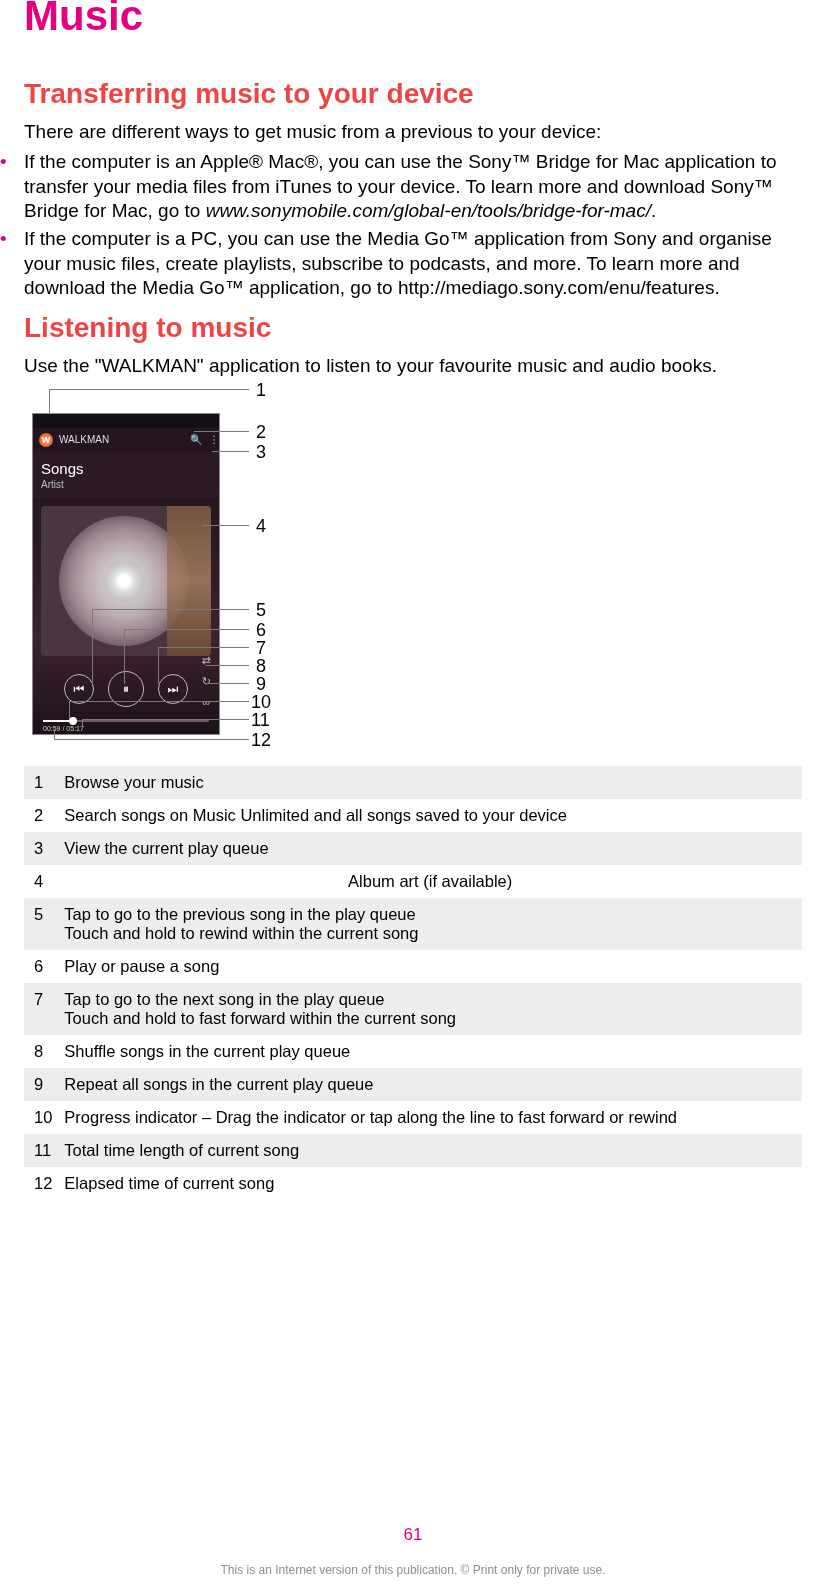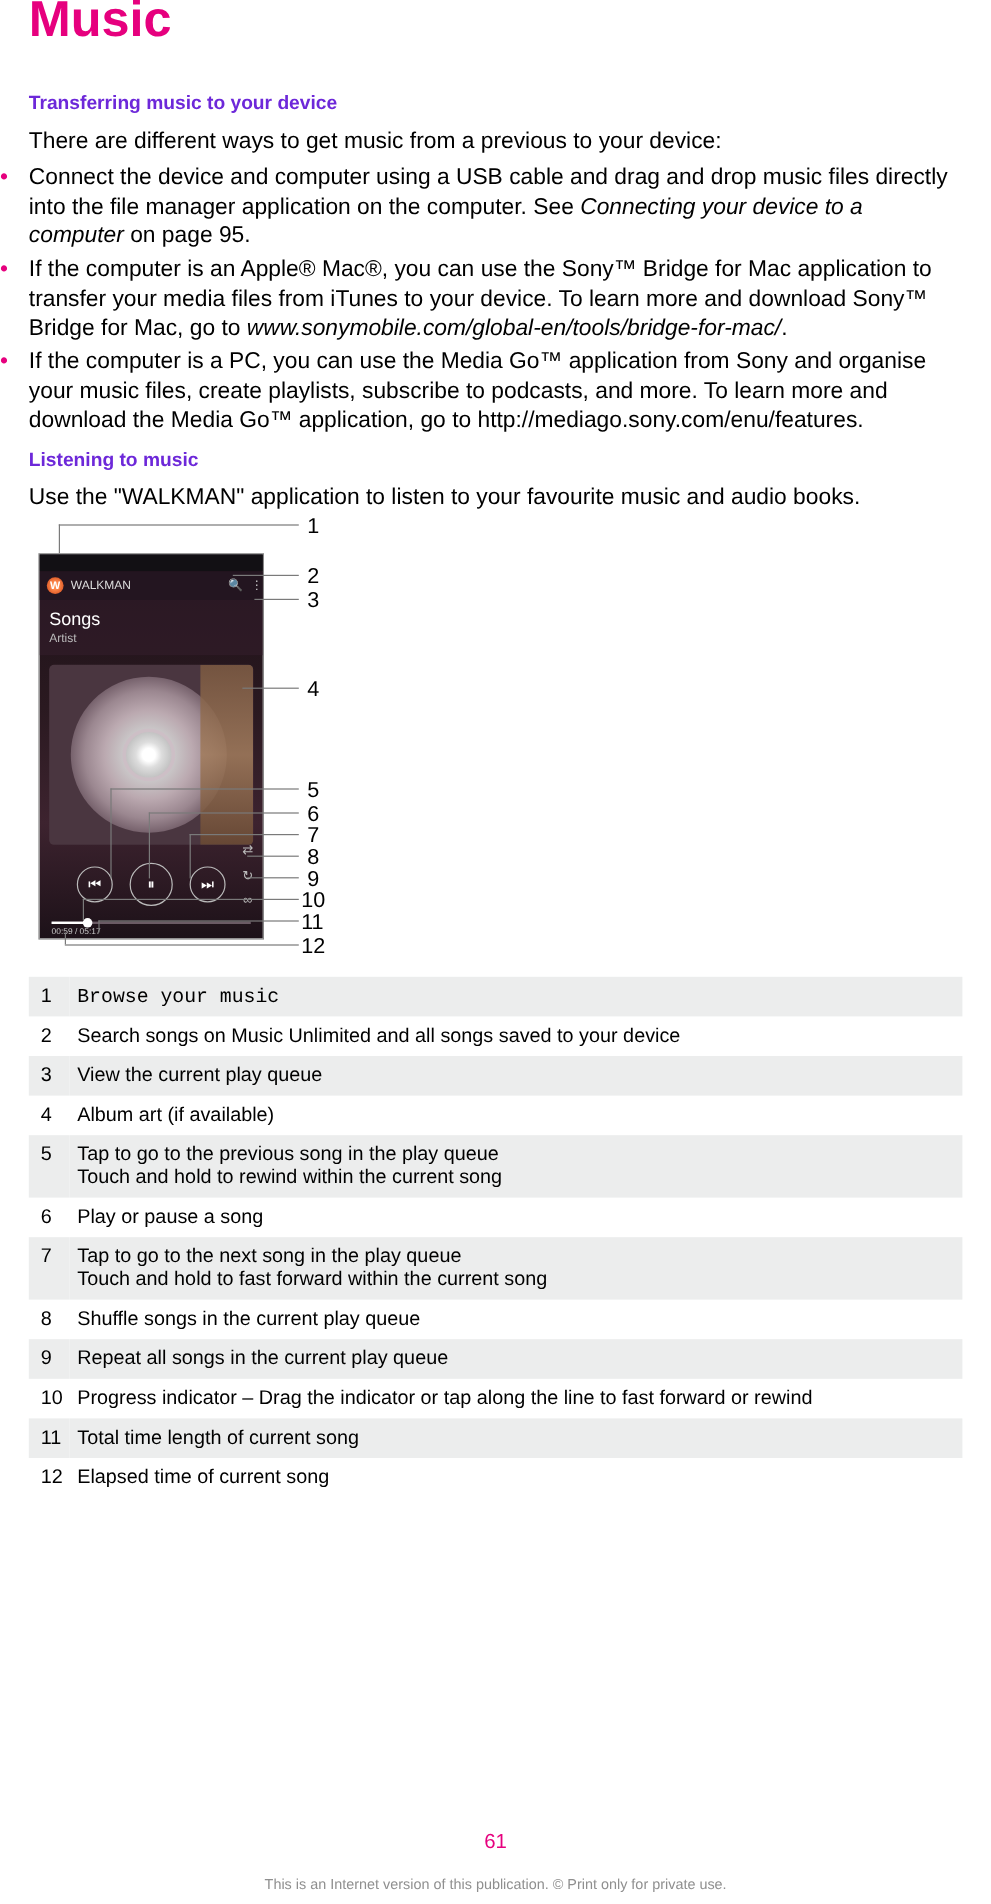--- a/index.html
+++ b/index.html
@@ -15,22 +15,22 @@
     padding: 0 24px;
   }
   .h1 {
     color: #e6007e;
     font-size: 42px;
     font-weight: 600;
     margin-top: -8px;
     margin-bottom: 38px;
   }
   .h2 {
-    color: #6d28d9;
-    font-size: 16px;
+    color: #ef4444;
+    font-size: 28px;
     font-weight: 600;
     margin-bottom: 10px;
   }
   .p {
     font-size: 19px;
     line-height: 1.28;
     margin-bottom: 6px;
   }
   ul.bullets {
     list-style: none;
@@ -210,23 +210,20 @@
 <body>
 
 <div class="page">
   <div class="h1">Music</div>
 
   <div class="h2">Transferring music to your device</div>
   <div class="p">There are different ways to get music from a previous to your device:</div>
 
   <ul class="bullets">
     <li>
-      <span>Connect the device and computer using a USB cable and drag and drop music files directly into the file manager application on the computer. See </span><span class="italic">Connecting your device to a computer</span><span> on page 95.</span>
-    </li>
-    <li>
       <span>If the computer is an Apple® Mac®, you can use the Sony™ Bridge for Mac application to transfer your media files from iTunes to your device. To learn more and download Sony™ Bridge for Mac, go to </span><span class="italic">www.sonymobile.com/global-en/tools/bridge-for-mac/</span><span>.</span>
     </li>
     <li>
       <span>If the computer is a PC, you can use the Media Go™ application from Sony and organise your music files, create playlists, subscribe to podcasts, and more. To learn more and download the Media Go™ application, go to http://mediago.sony.com/enu/features.</span>
     </li>
   </ul>
 
   <div class="h2">Listening to music</div>
   <div class="p">Use the "WALKMAN" application to listen to your favourite music and audio books.</div>
 
@@ -307,33 +304,33 @@
 
     <div class="leader h" style="left:30px; top:350px; width:195px;"></div>
     <div class="leader v" style="left:30px; top:340px; height:10px;"></div>
     <div class="callout-num" style="left:227px; top:341px;">12</div>
   </div>
 
   <table class="legend">
     <tbody id="legend-body">
         <tr>
           <td class="num">1</td>
-          <td style="white-space: pre-line; font-family: Liberation Mono, monospace;">Browse your music</td>
+          <td style="white-space: pre-line;">Browse your music</td>
         </tr>
         <tr>
           <td class="num">2</td>
           <td style="white-space: pre-line;">Search songs on Music Unlimited and all songs saved to your device</td>
         </tr>
         <tr>
           <td class="num">3</td>
           <td style="white-space: pre-line;">View the current play queue</td>
         </tr>
         <tr>
           <td class="num">4</td>
-          <td style="white-space: pre-line;">Album art (if available)</td>
+          <td style="white-space: pre-line; text-align: center;">Album art (if available)</td>
         </tr>
         <tr>
           <td class="num">5</td>
           <td style="white-space: pre-line;">Tap to go to the previous song in the play queue
 Touch and hold to rewind within the current song</td>
         </tr>
         <tr>
           <td class="num">6</td>
           <td style="white-space: pre-line;">Play or pause a song</td>
         </tr>

